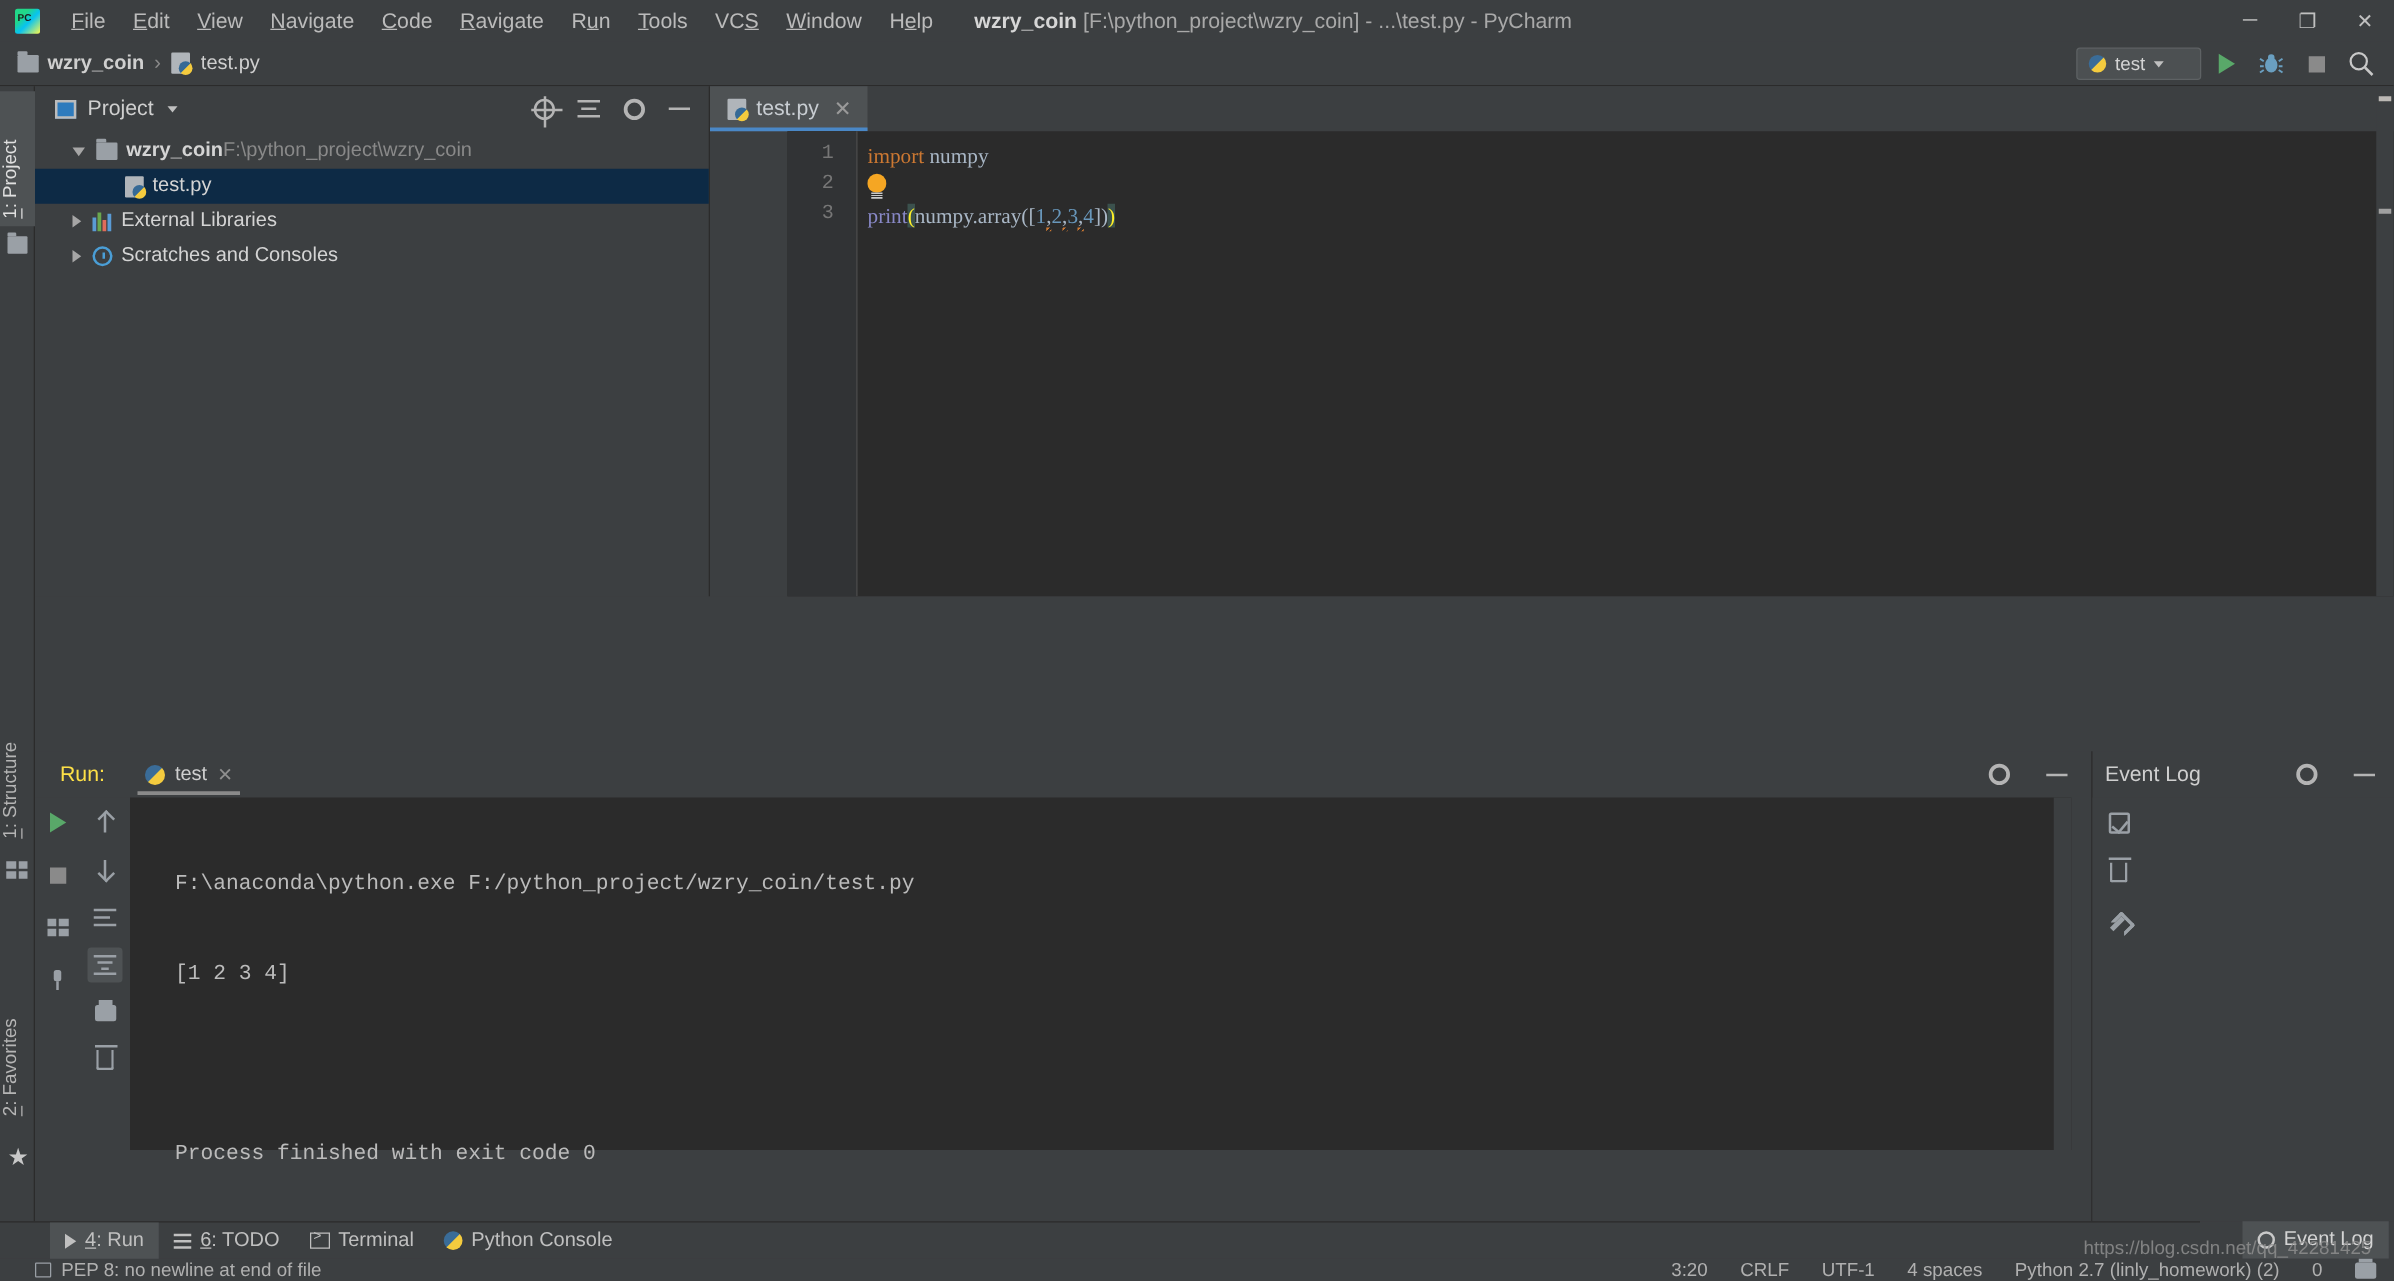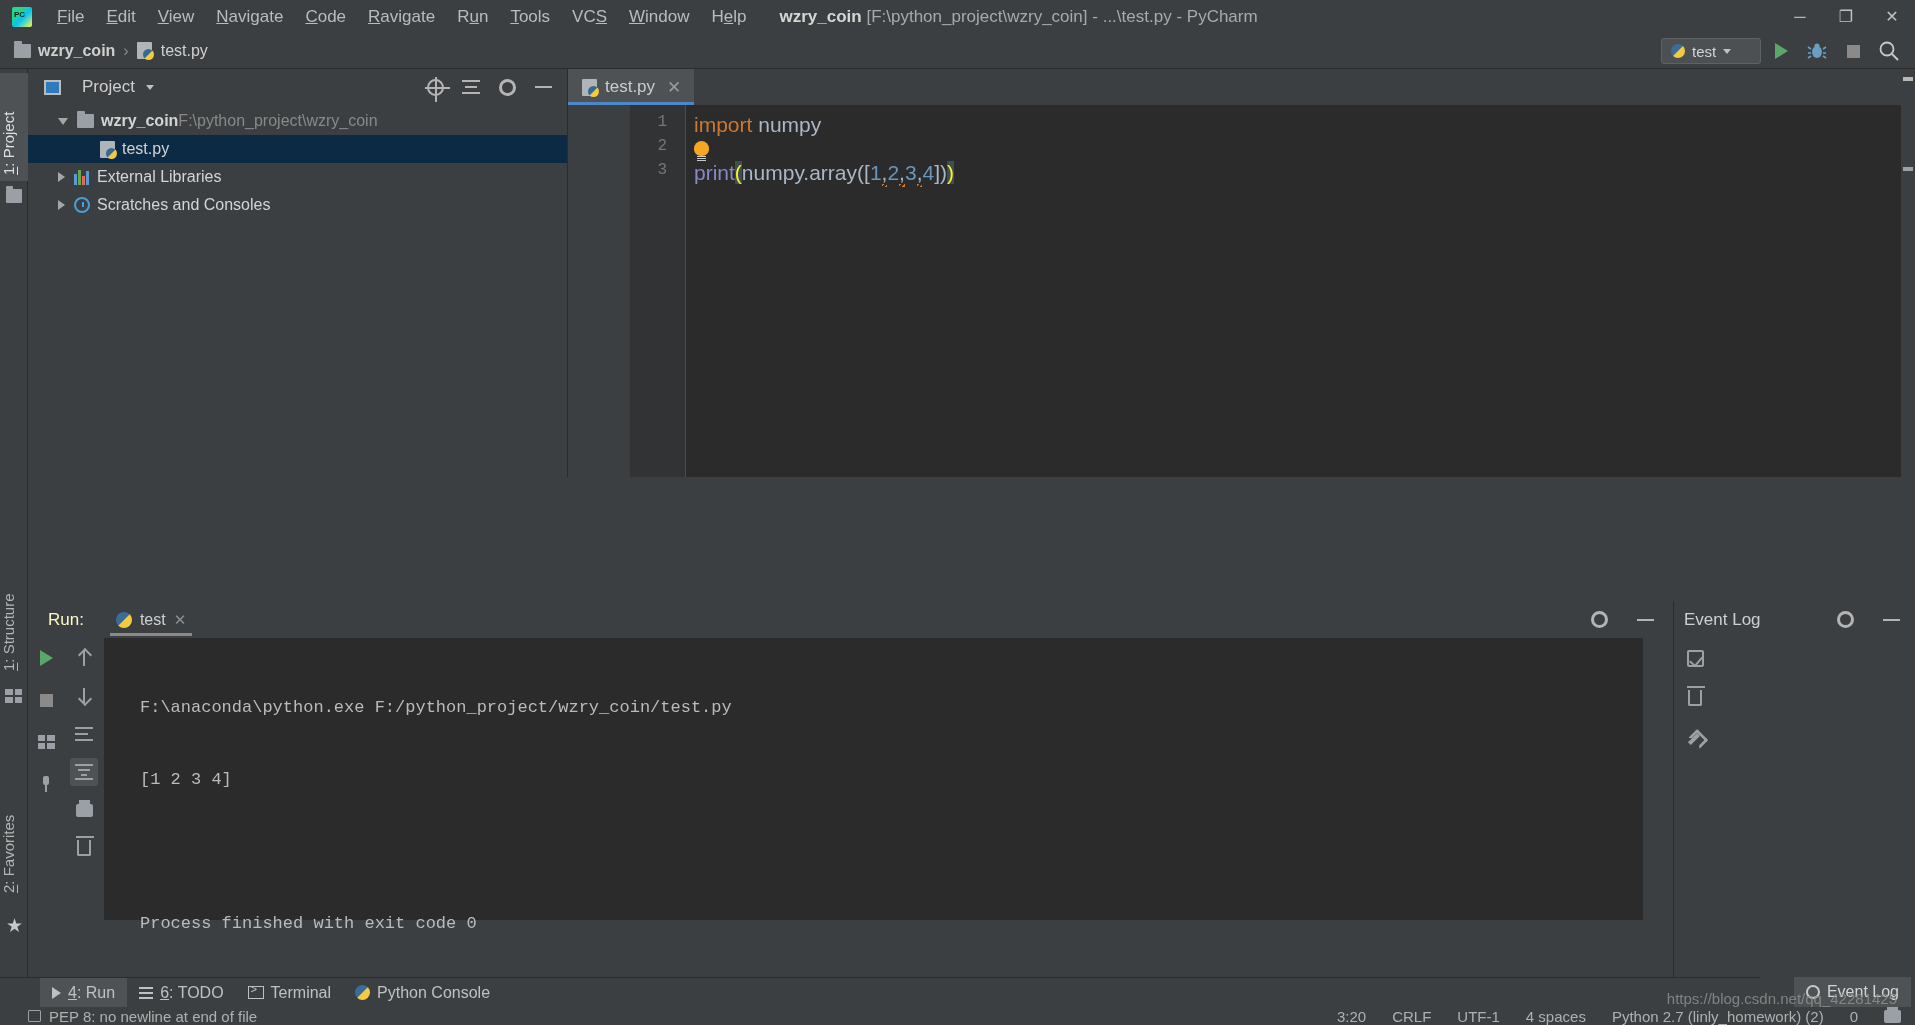--- a/index.html
+++ b/index.html
@@ -124,21 +124,21 @@
     position: absolute; left: 28px; top: 69px; width: 540px; height: 408px;
     background: #3c3f41; border-right: 1px solid #2b2b2b;
   }
   .project-header {
     height: 36px; display: flex; align-items: center; position: relative;
   }
   .proj-sq {
     width: 17px; height: 15px; margin-left: 16px; border: 2px solid #bcbcbc;
     background: #2e7bbd;
   }
-  .proj-title { color: #cfcfcf; font-size: 17px; margin-left: 21px; }
+  .proj-title { color: #cfcfcf; font-size: 17px; margin-left: 9px; }
   .proj-head-right {
     position: absolute; right: 8px; top: 0; height: 36px;
     display: flex; align-items: center; gap: 4px;
   }
   .ic-locate {
     width:17px;height:17px;border:2px solid #b4b4b4;border-radius:50%;
     position:relative;
   }
   .ic-locate::before,.ic-locate::after{
     content:"";position:absolute;background:#b4b4b4;
@@ -211,21 +211,21 @@
   .gutter {
     width: 56px; background: #313335; position: relative;
     border-right: 1px solid #4b4b4b; flex: 0 0 56px;
   }
   .gnum {
     position: absolute; right: 18px; color: #767676; font-size: 16px;
     font-family: "Liberation Mono", monospace;
   }
   .code-body {
     position: relative; flex: 1; padding-left: 8px;
-    font-family: Liberation Sans, sans-serif; font-size: 21px;
+    font-family: Liberation Serif, serif; font-size: 17px;
     line-height: 24px; color: #a9b7c6; white-space: pre;
   }
   .cl { position: absolute; left: 8px; }
   .kw { color: #cc7832; }
   .mod { color: #a9b7c6; }
   .fn { color: #8888c6; }
   .num { color: #6897bb; }
   .pn { color: #a9b7c6; }
   .match { background: #3b514d; color: #ffef28; }
   .bulb {
@@ -241,21 +241,21 @@
     content:""; position:absolute; left:0; right:0; bottom:-3px; height:3px;
     background: repeating-linear-gradient(135deg,#cc7832 0 2px,transparent 2px 4px);
   }
 
   
   .run-panel {
     position: absolute; left: 28px; top: 601px; width: 1645px; height: 376px;
     background: #3c3f41;
   }
   .run-header { height: 37px; display: flex; align-items: center; position: relative; }
-  .run-label { color: #fef9c3; font-size: 17px; margin-left: 20px; }
+  .run-label { color: #fde047; font-size: 17px; margin-left: 20px; }
   .run-tab {
     margin-left: 26px; height: 37px; display: flex; align-items: center; gap: 8px;
     position: relative; padding: 0 6px;
   }
   .run-tab-label { color: #cfcfcf; font-size: 16px; }
   .run-tab-ul {
     position:absolute;left:0;bottom:2px;width:100%;height:3px;background:#8a8a8a;
   }
   .py-round {
     width:16px;height:16px;border-radius:50%;

